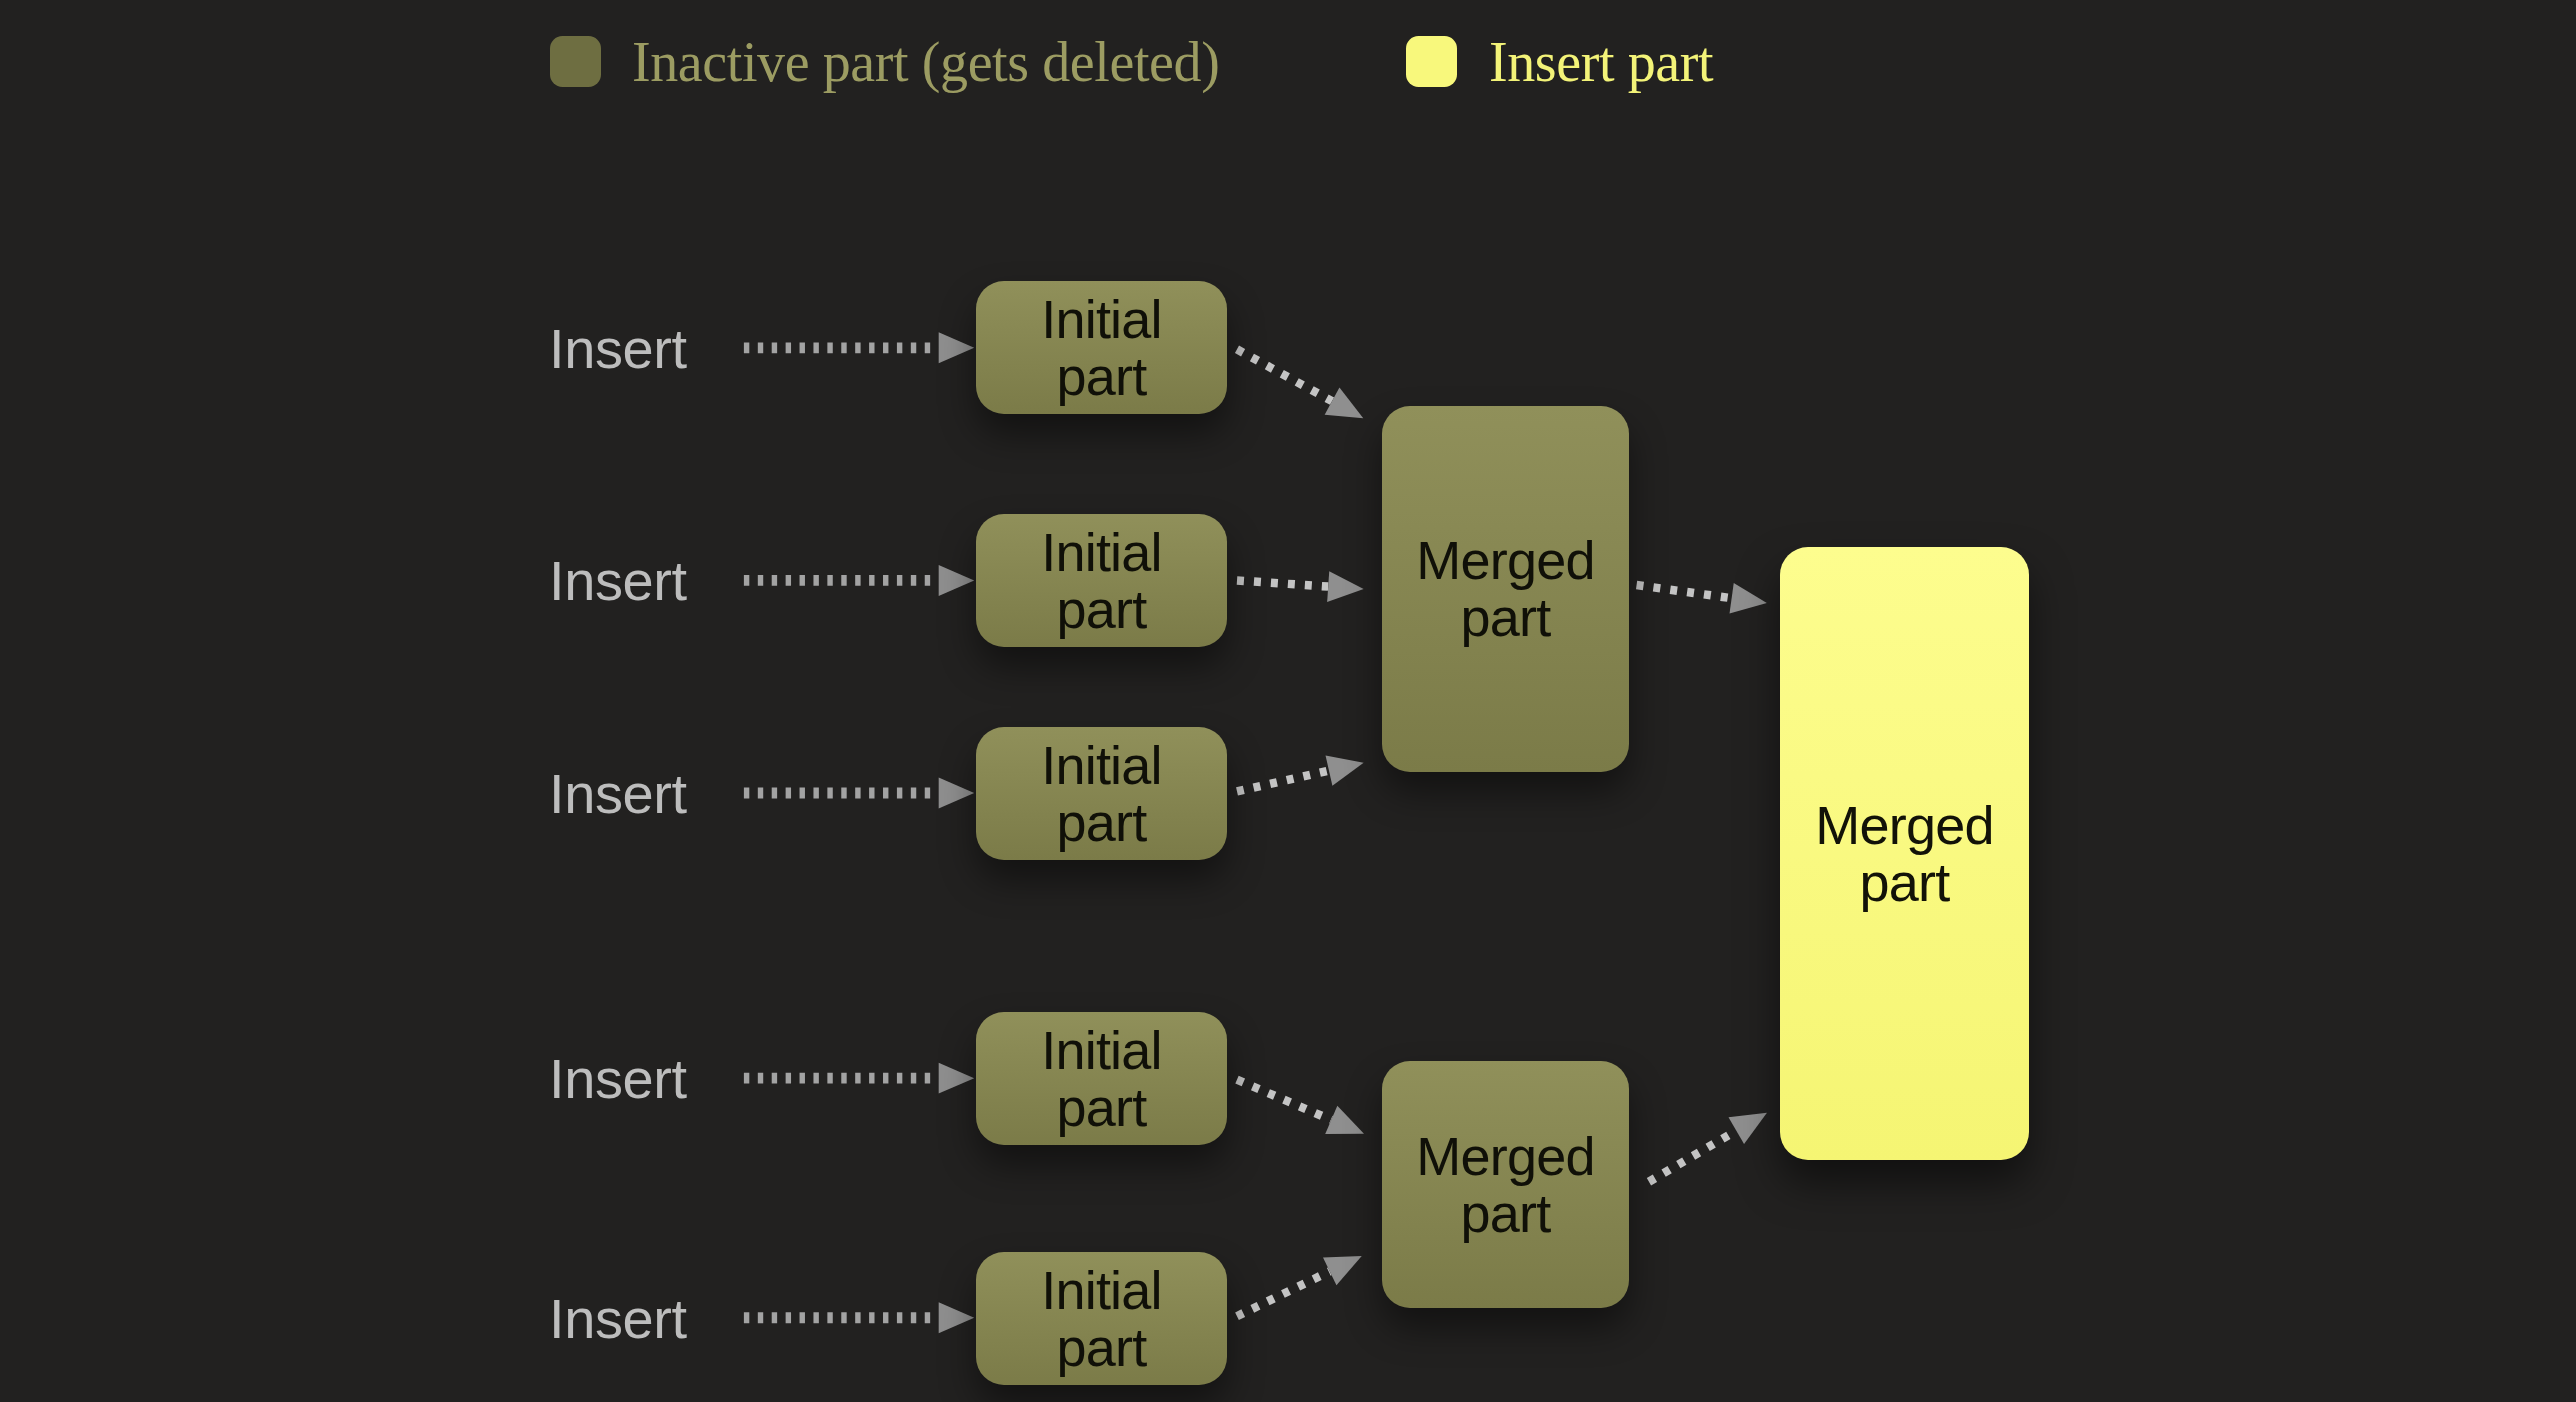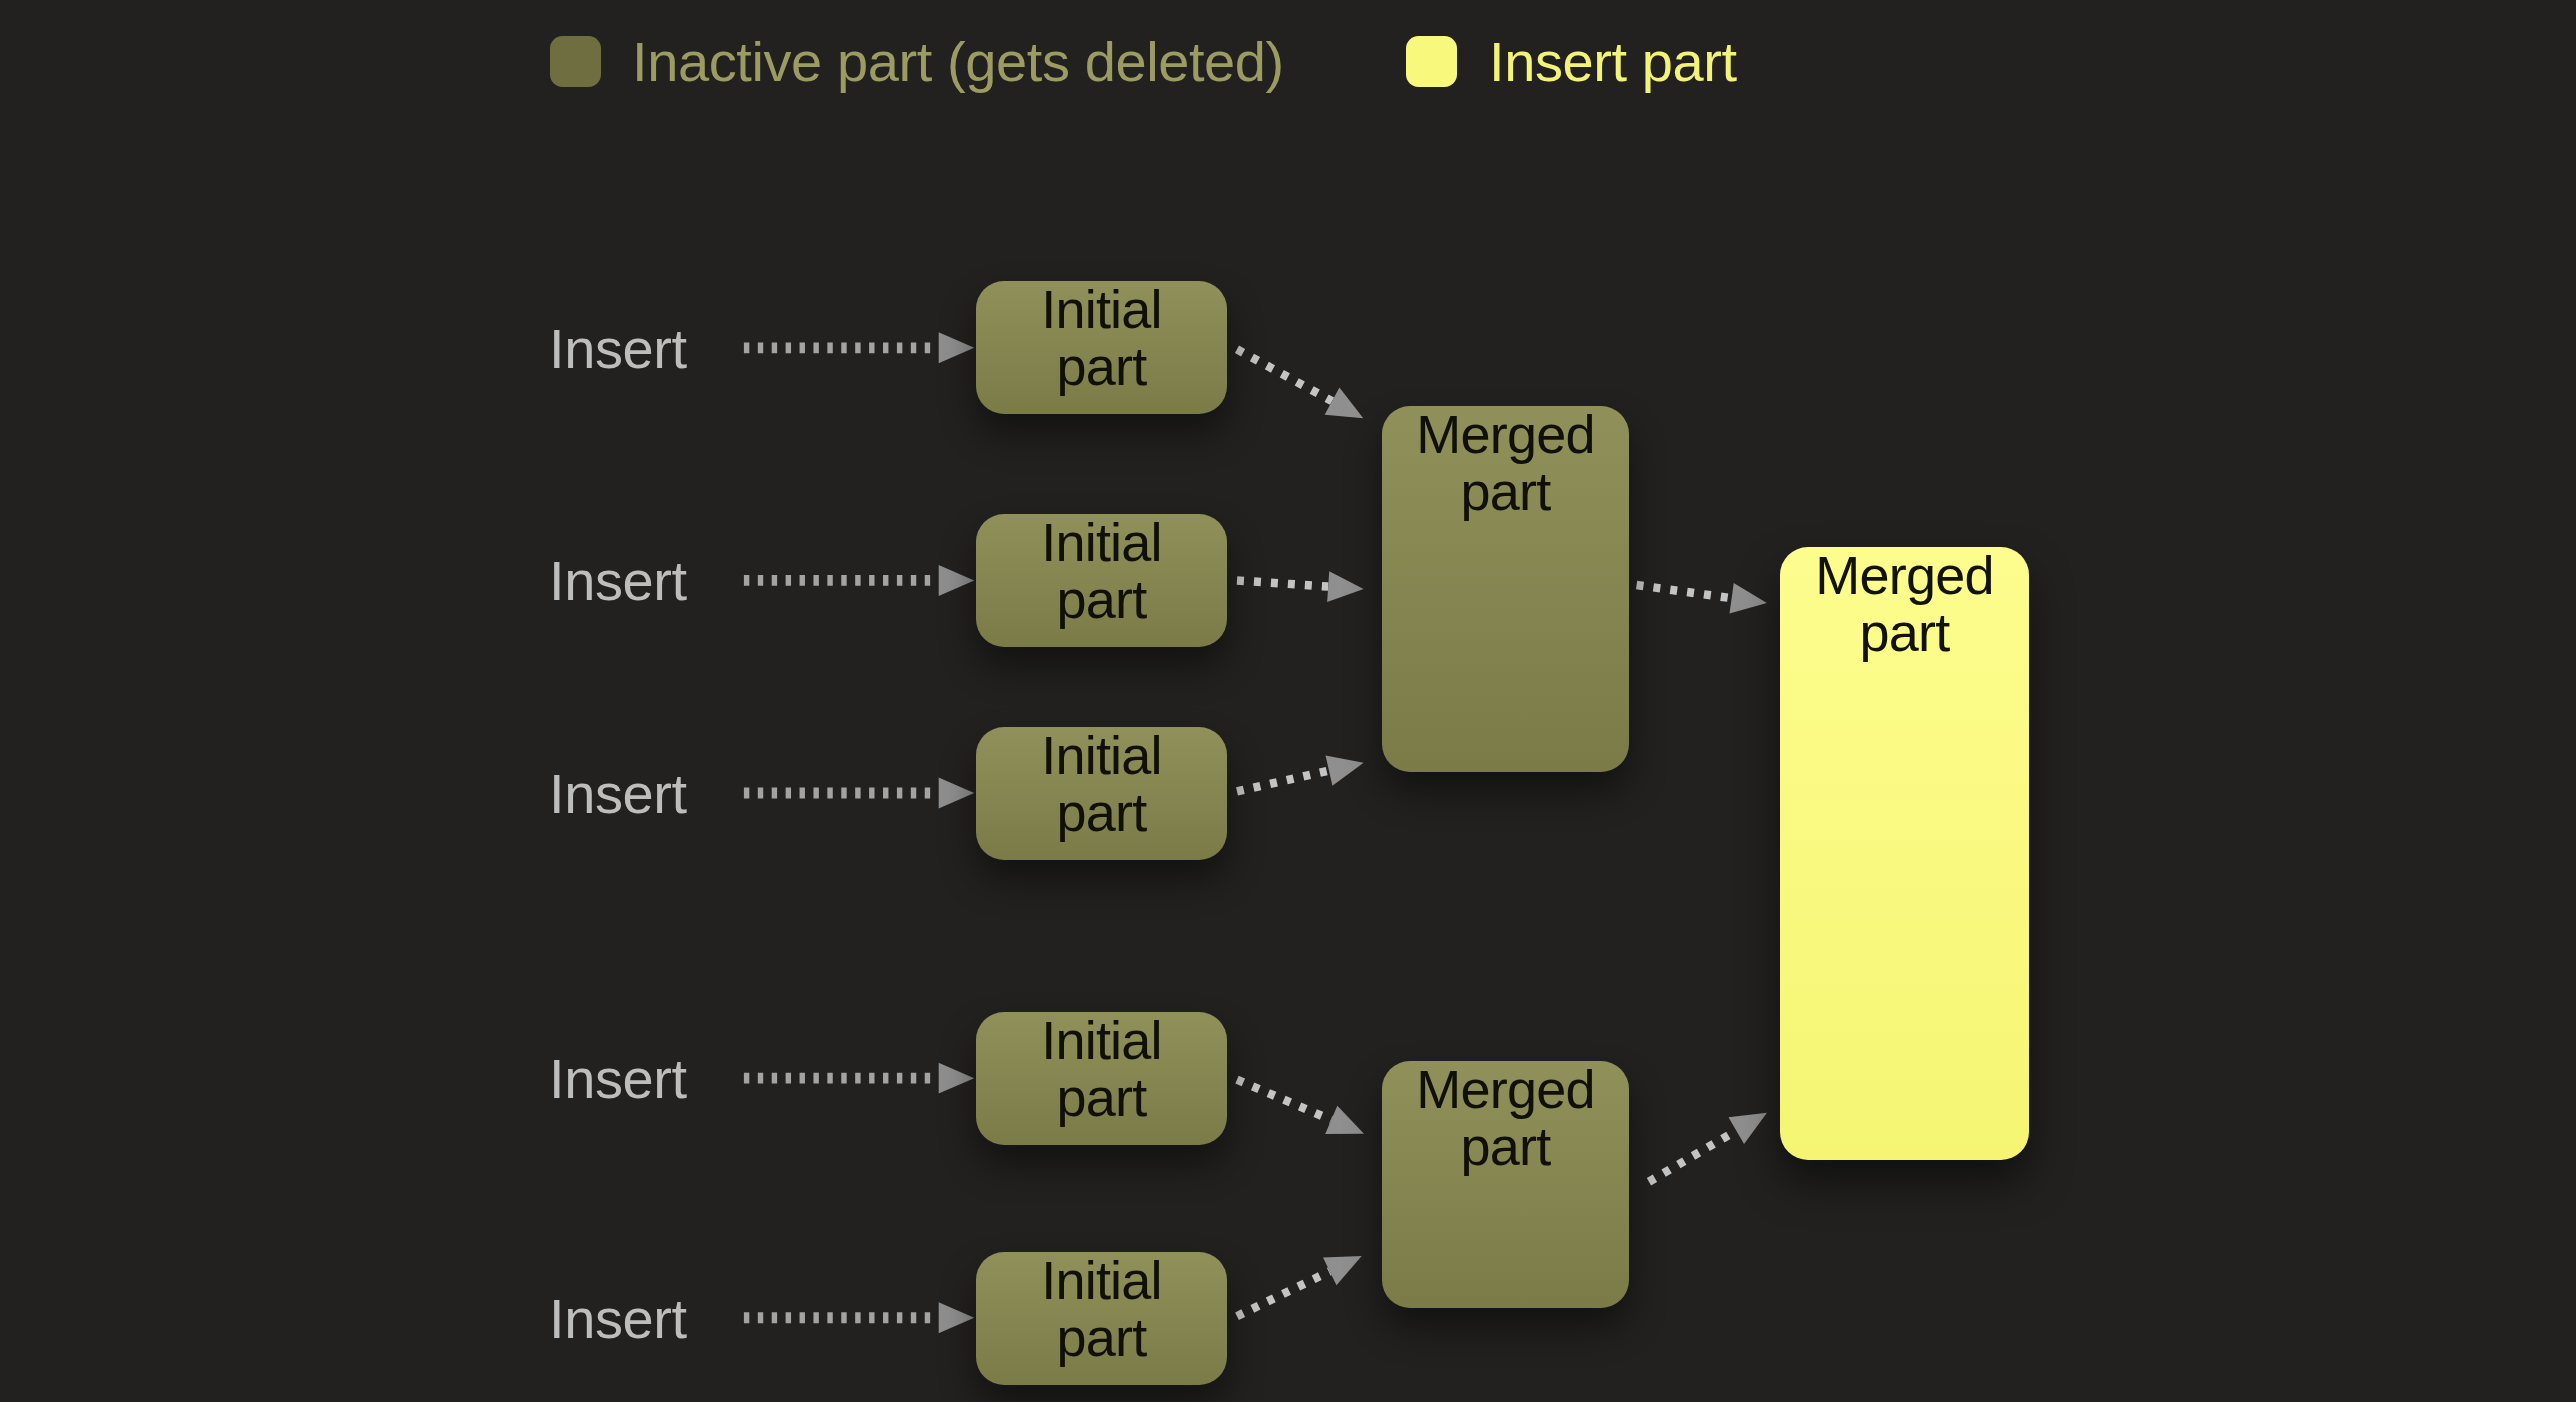--- a/index.html
+++ b/index.html
@@ -28,20 +28,21 @@
   .legend-swatch.active   { left: 1406px; background: #f8f87c; }
   .legend-label {
     position: absolute;
     top: 36px;
     height: 51px;
     display: flex;
     align-items: center;
     font-size: 56px;
     letter-spacing: -0.4px;
     white-space: nowrap;
+    font-family: Liberation Serif, serif;
   }
   .legend-label.inactive { left: 632px;  color: #9c9c62; }
   .legend-label.active   { left: 1489px; color: #f3f378; }
 
   
   .insert-label {
     position: absolute;
     left: 549px;
     width: 186px;
     height: 74px;
@@ -55,20 +56,21 @@
   .n1 { top: 311px; }
   .n2 { top: 543px; }
   .n3 { top: 756px; }
   .n4 { top: 1041px; }
   .n5 { top: 1281px; }
 
   
   .node {
     position: absolute;
     display: flex;
+    align-items: center;
     justify-content: center;
     text-align: center;
     border-radius: 28px;
     color: #101008;
     font-size: 54px;
     line-height: 1.05;
     letter-spacing: -0.8px;
   }
   .olive {
     background: linear-gradient(180deg, #90905a 0%, #7b7b48 100%);

